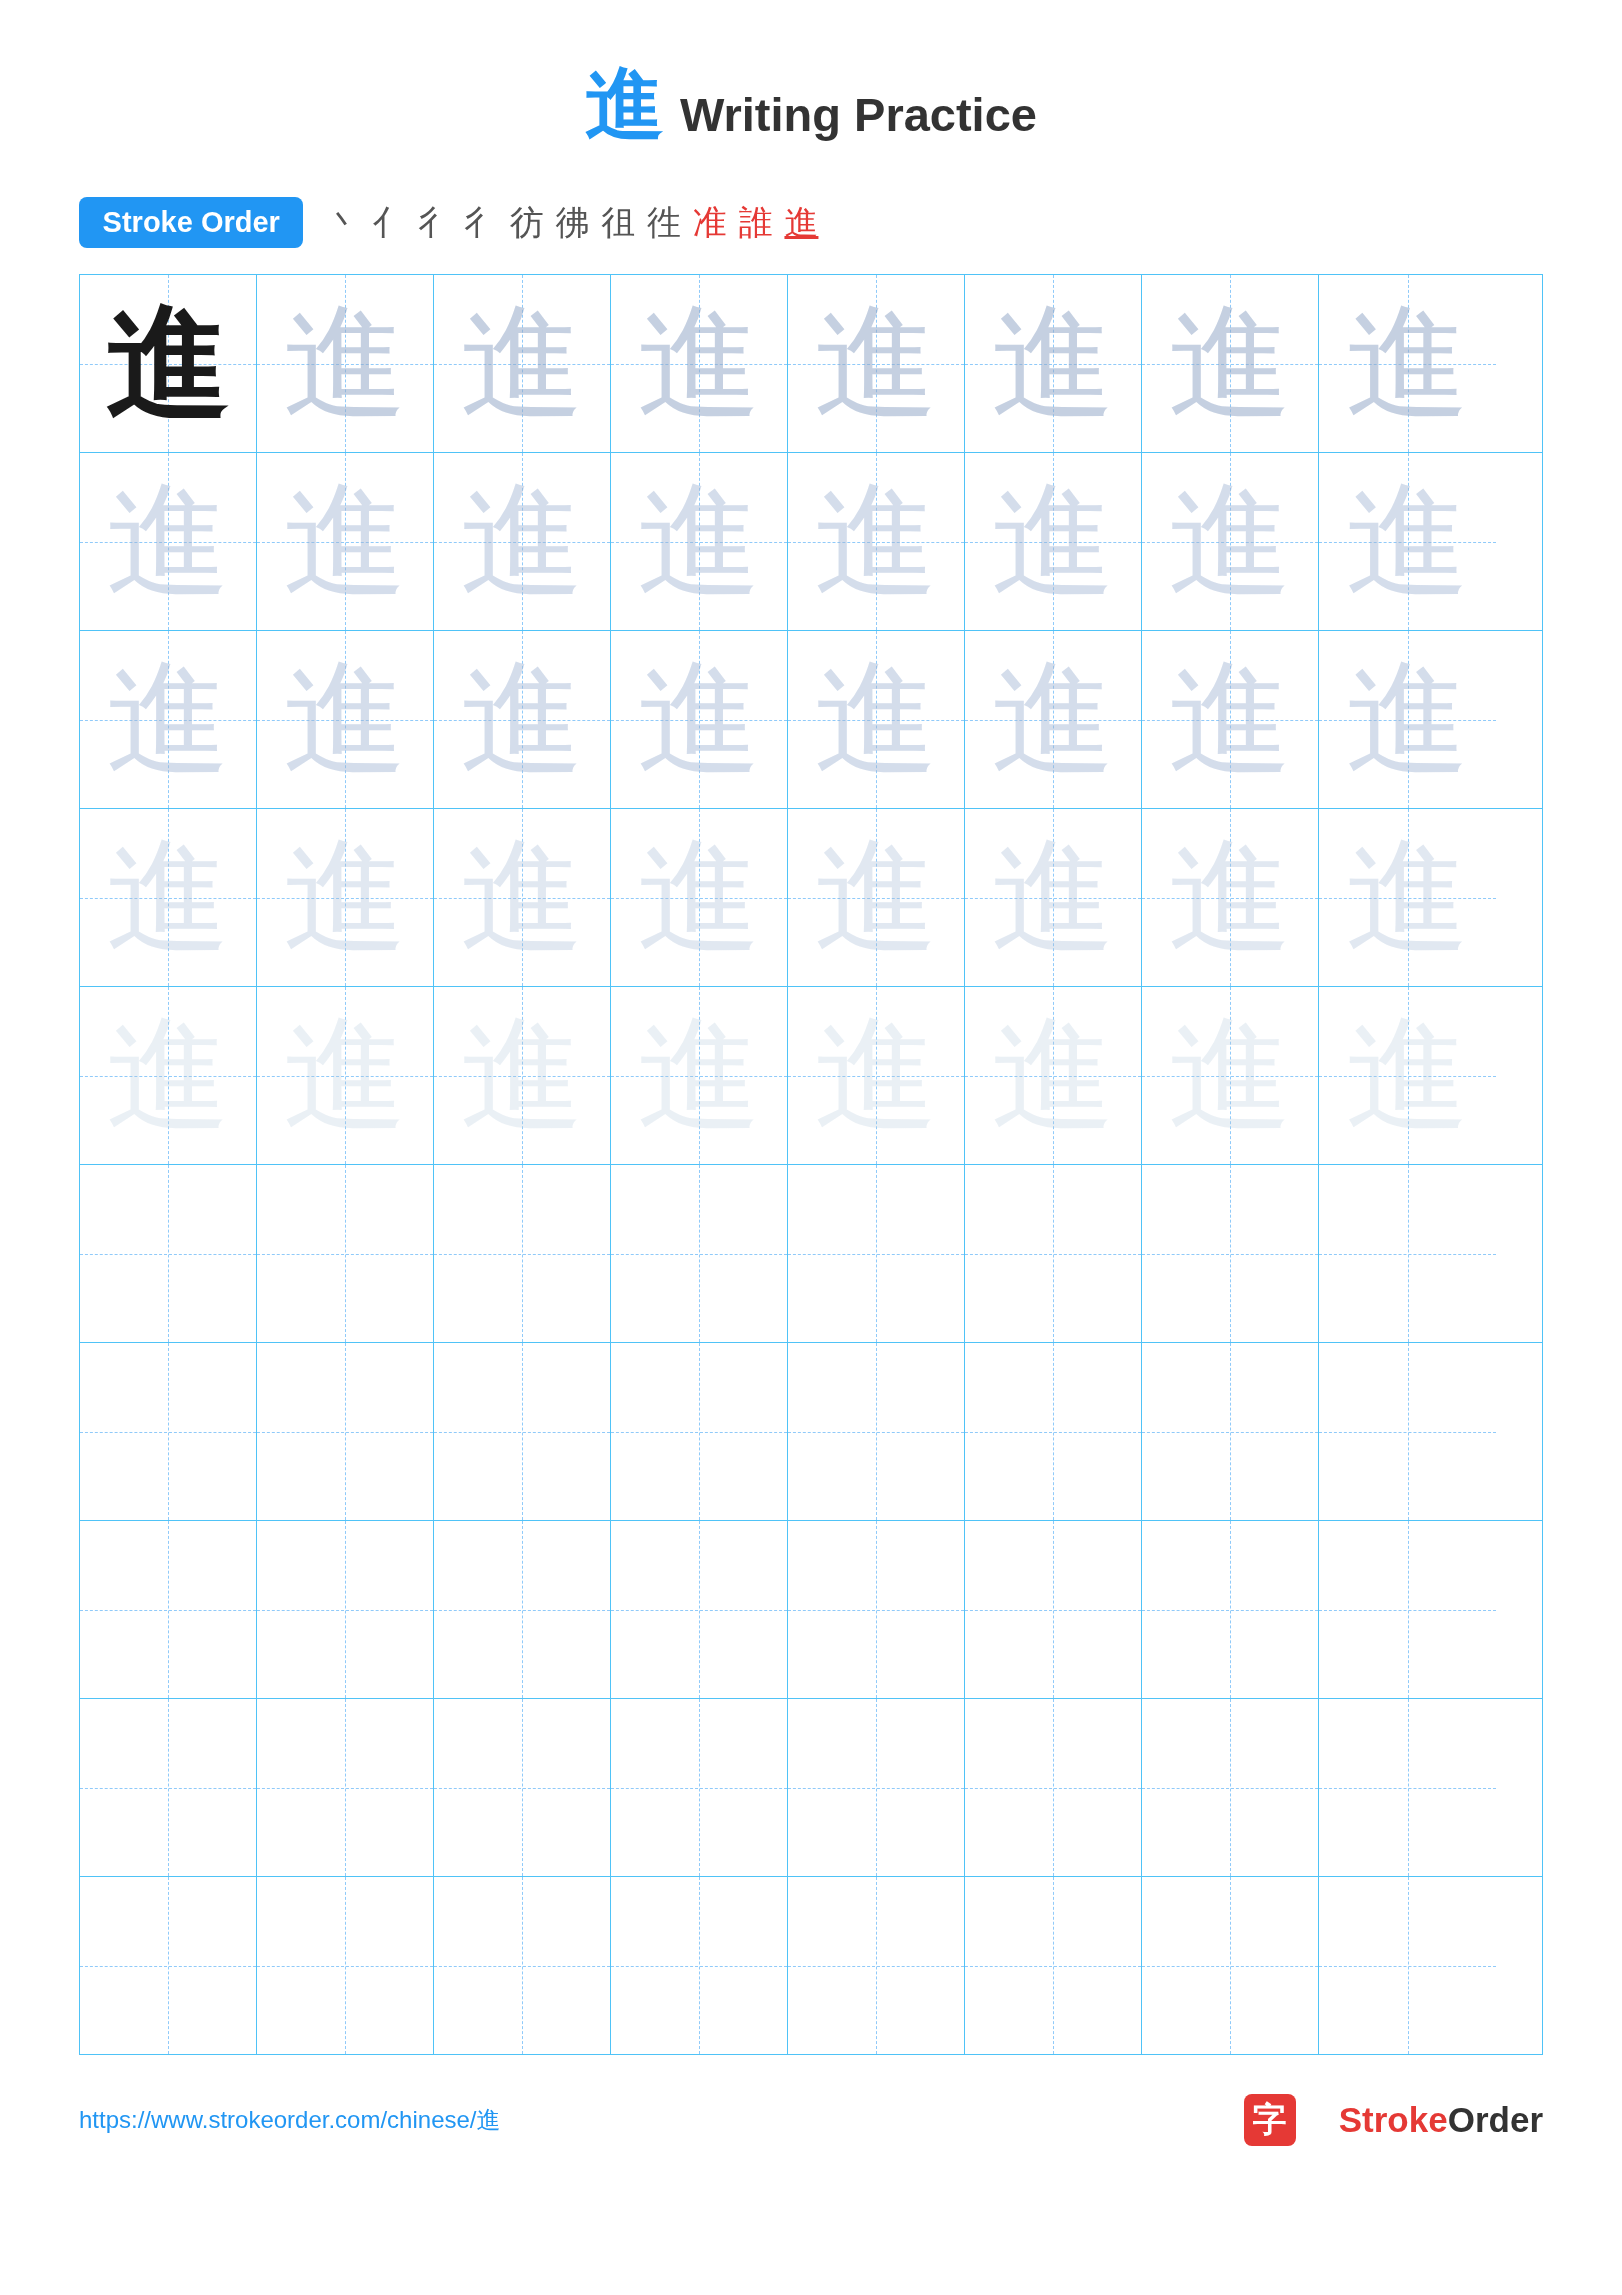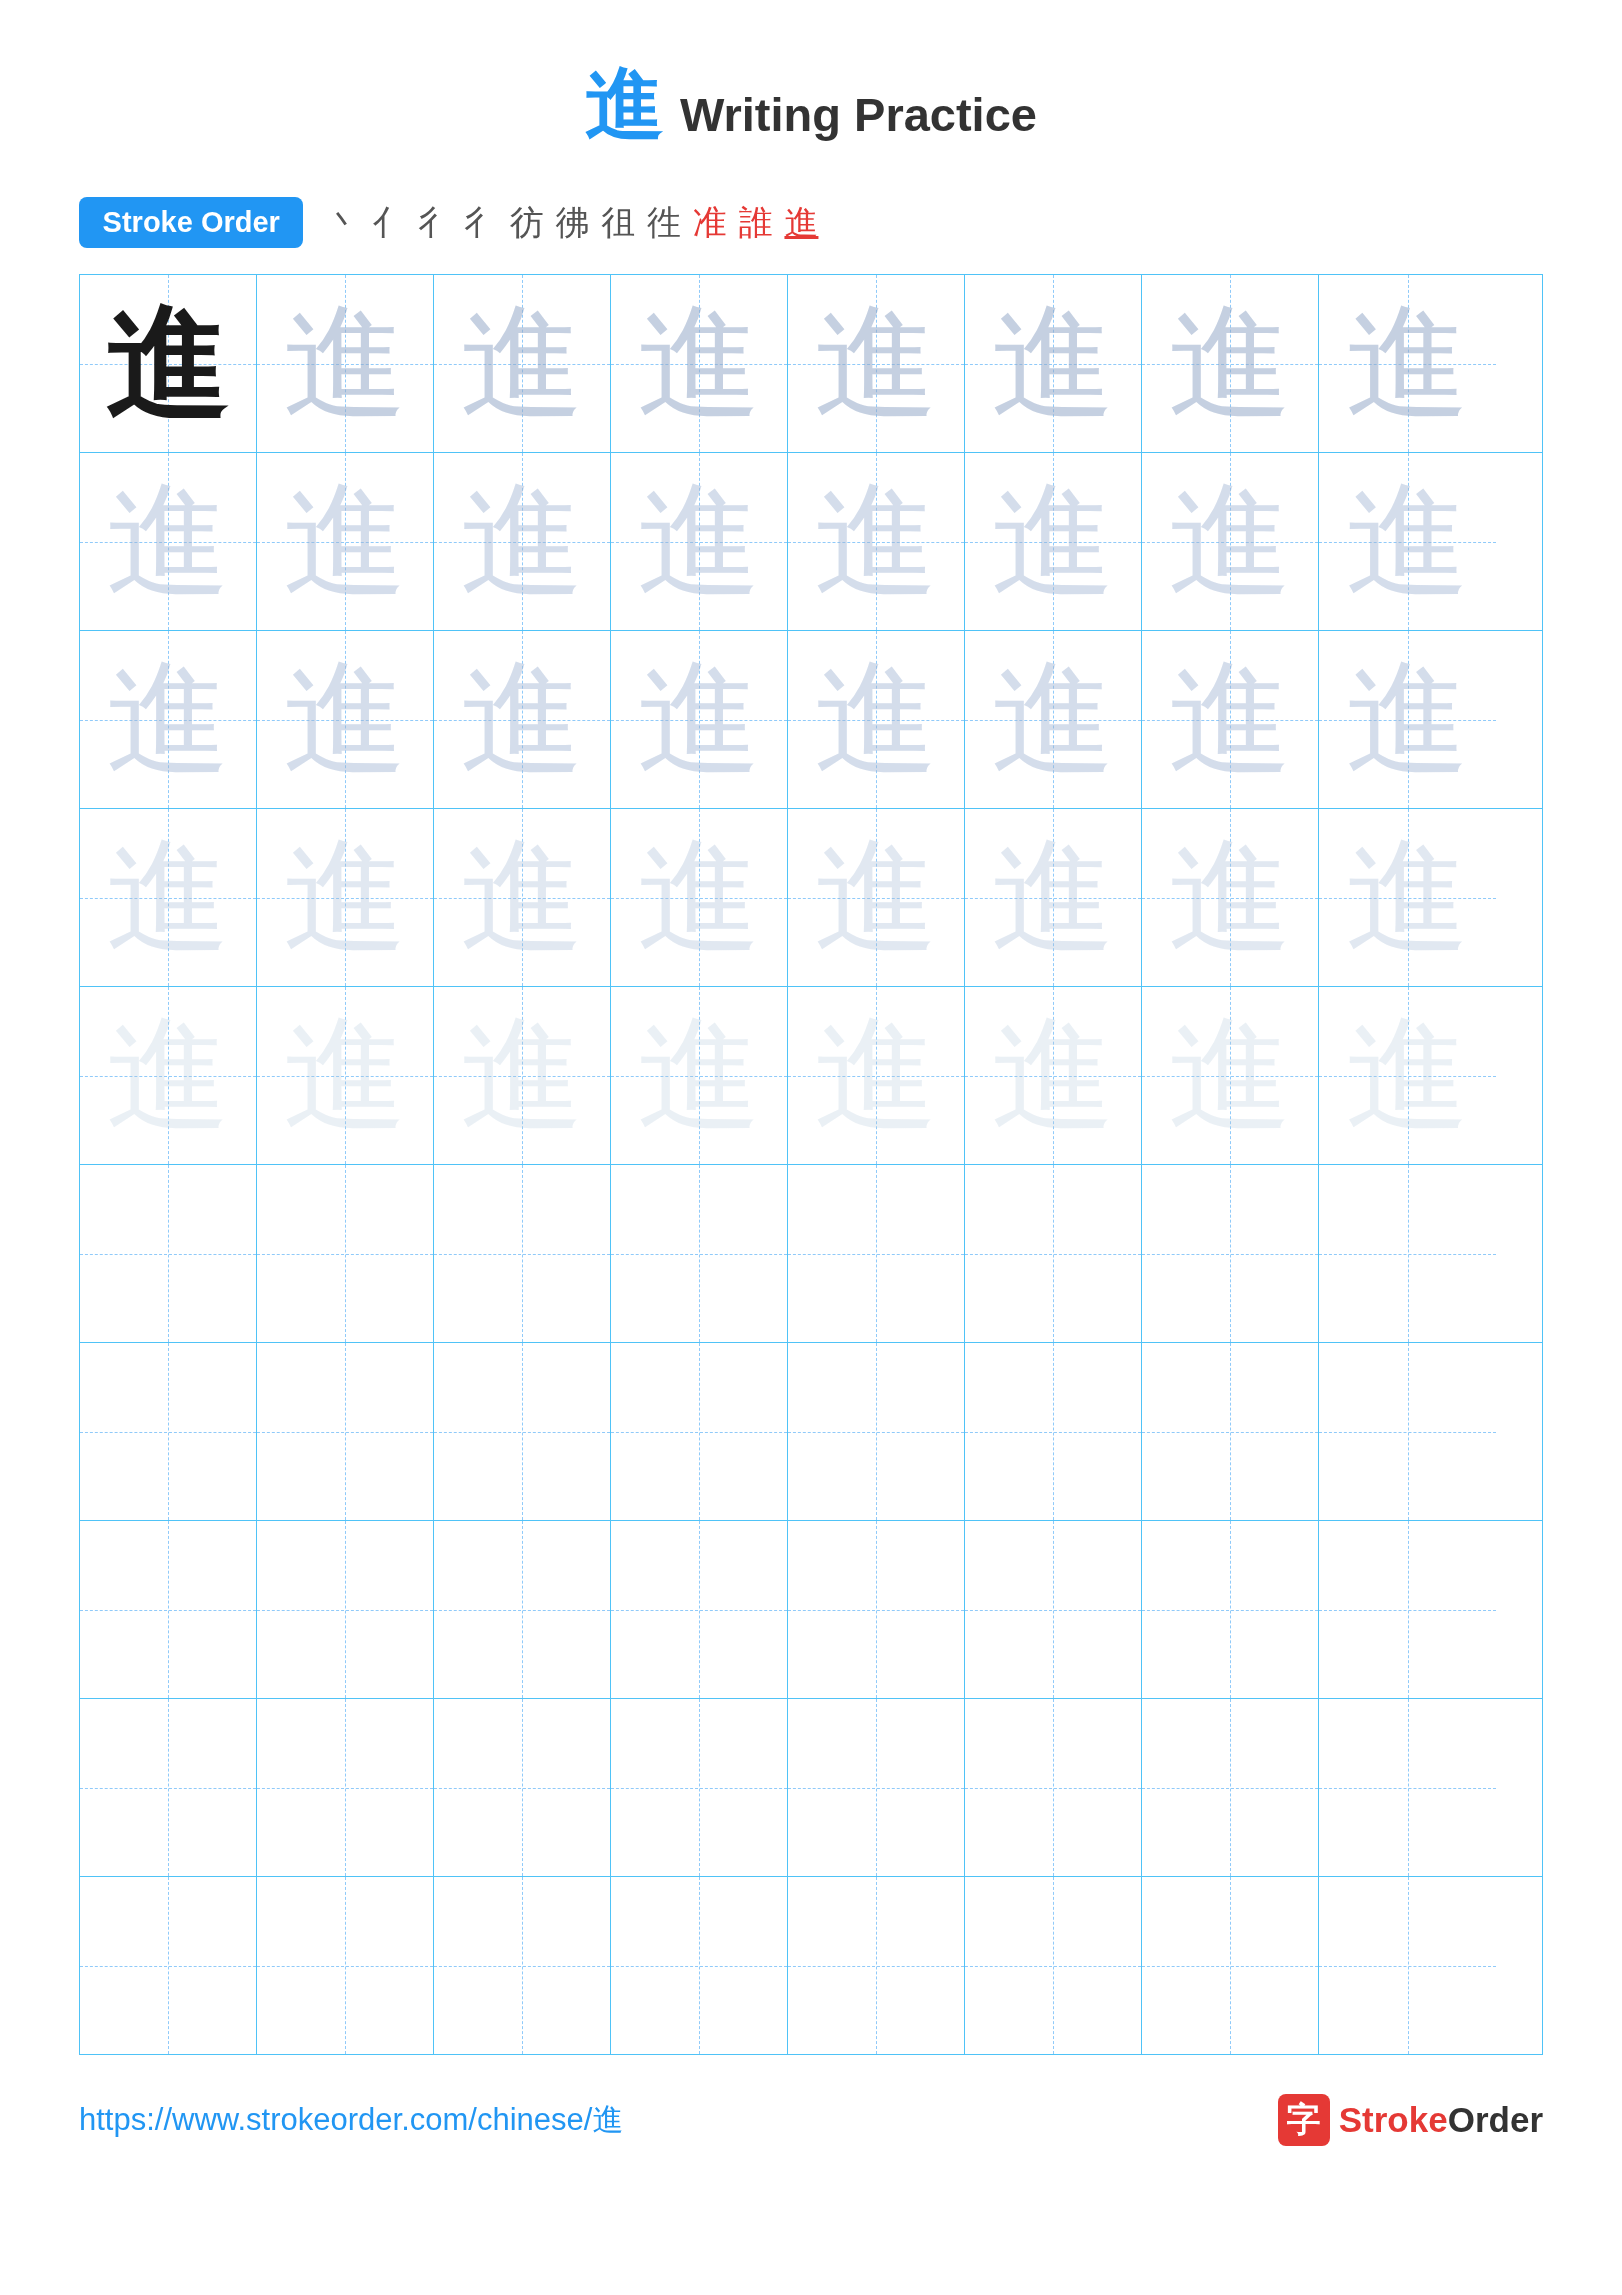--- a/index.html
+++ b/index.html
@@ -137,21 +137,21 @@
 
     
     .footer {
       margin-top: 39px;
       display: flex;
       justify-content: space-between;
       align-items: center;
     }
     .footer-url {
       color: #2196F3;
-      font-size: 31px;
+      font-size: 24px;
     }
     .footer-logo {
       display: flex;
       align-items: center;
       gap: 9.2px;
     }
     .footer-logo-icon {
       background: #e53935;
       color: #fff;
       font-size: 34px;
@@ -160,20 +160,21 @@
       height: 52px;
       display: flex;
       align-items: center;
       justify-content: center;
       border-radius: 7.9px;
     }
     .footer-logo-text {
       font-size: 35px;
       font-weight: bold;
       color: #333;
+      margin-left: 34px;
     }
     .footer-logo-text span {
       color: #e53935;
     }
   </style>
 </head>
 <body>
 
 <div class="title-section">
   <span class="title-kanji">進</span>

